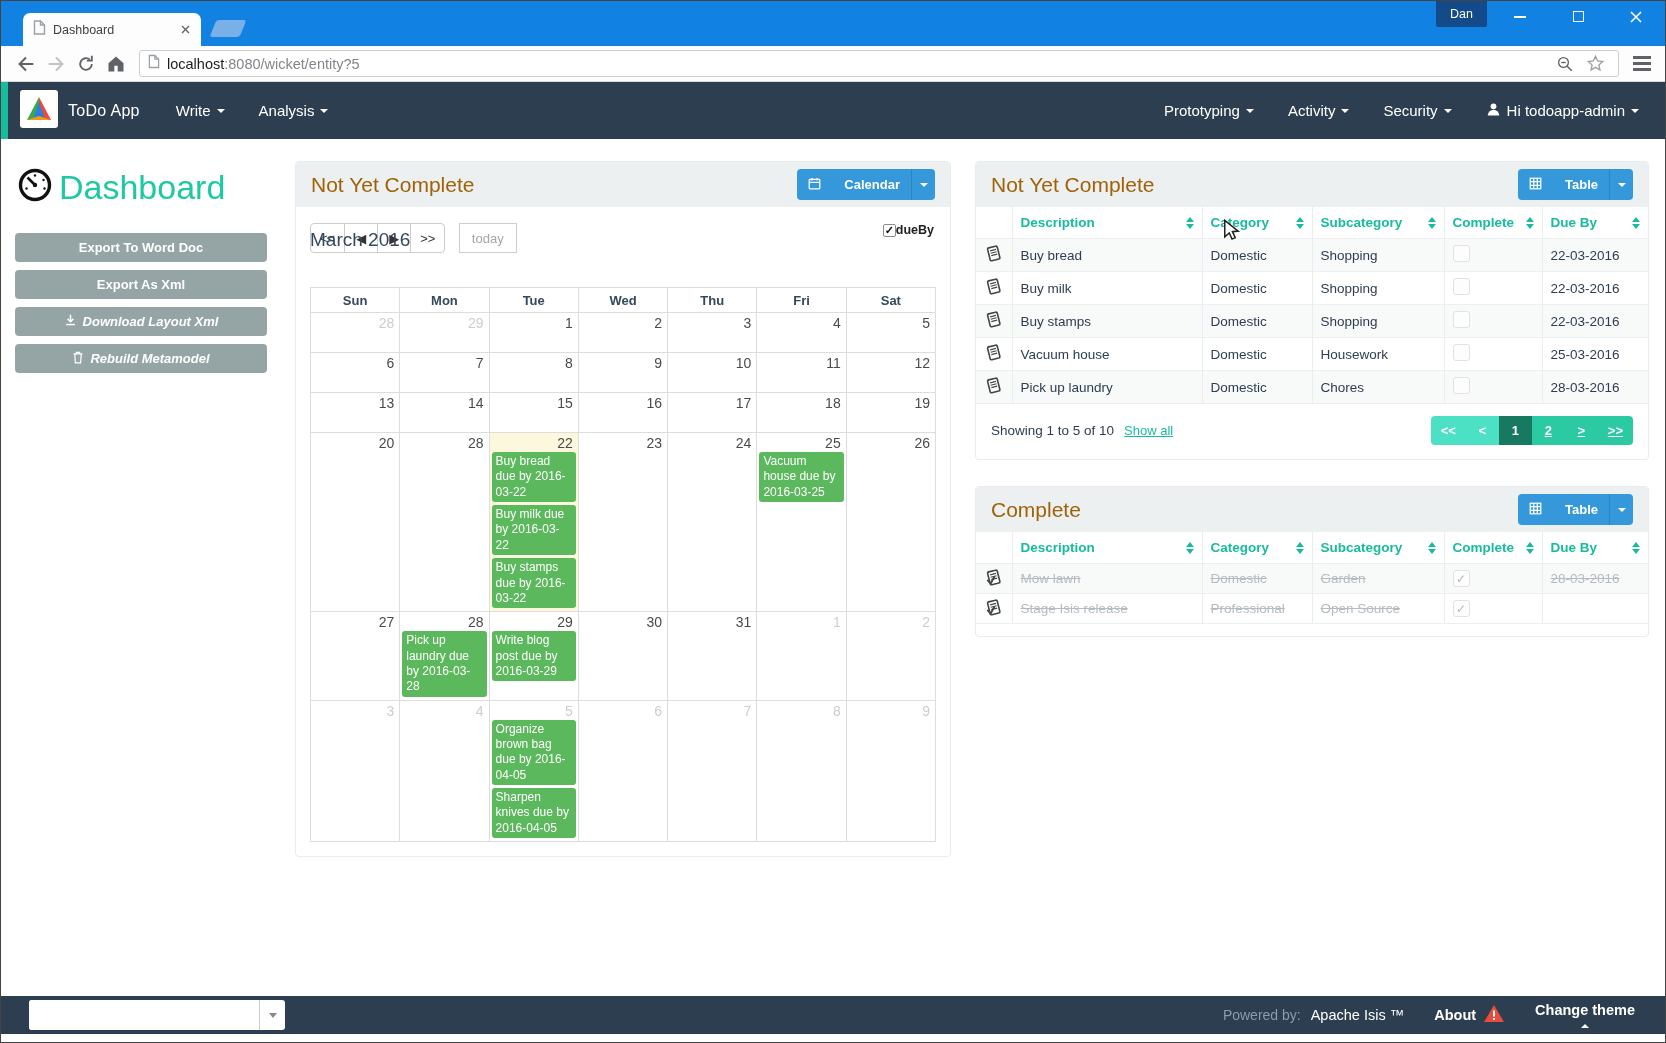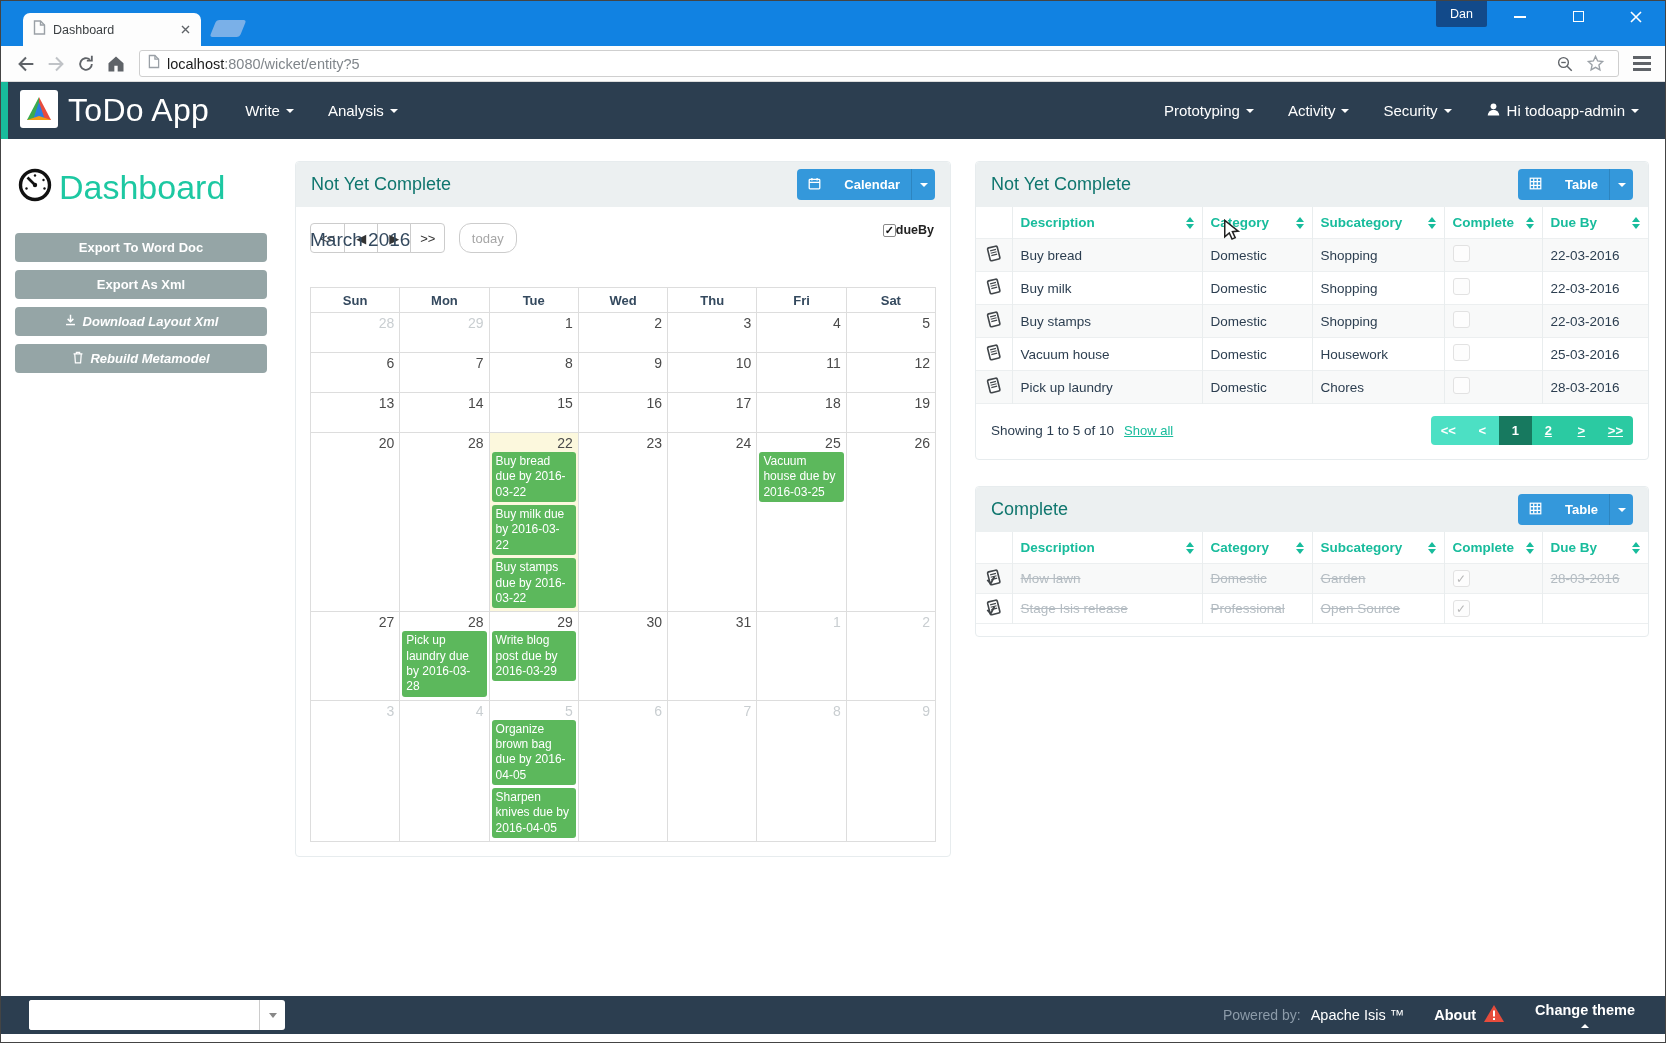--- a/index.html
+++ b/index.html
@@ -25,53 +25,53 @@
   .url-host { font-size:14.5px; color:#1b1b1b; margin-left:7px; }
   .url-rest { font-size:14.5px; color:#80868b; }
   .url-spacer { flex:1; }
   .hamburger { width:26px; height:26px; display:flex; flex-direction:column; justify-content:center; gap:3.5px; align-items:center; }
   .hamburger i { display:block; width:18px; height:2.5px; background:#5f6368; }
 
   
   .navbar { height:57px; background:#2c3e50; display:flex; align-items:center; padding:0 26px 0 0; flex:none; position:relative; }
   .nav-accent { width:7px; align-self:stretch; background:#18bc9c; margin-right:12px; flex:none; }
   .brand { display:flex; align-items:center; gap:10px; }
-  .brand-text { color:#fff; font-size:32px; letter-spacing:.3px; }
+  .brand-text { color:#fff; font-size:16px; letter-spacing:.3px; }
   .nav-menu { display:flex; align-items:center; margin-left:36px; gap:34px; }
   .nav-item { color:#fff; font-size:15px; display:flex; align-items:center; gap:6px; }
   .nav-right { margin-left:auto; display:flex; align-items:center; gap:34px; }
   .caret-dn { width:0; height:0; border-left:4px solid transparent; border-right:4px solid transparent; border-top:4px solid #fff; display:inline-block; }
   .caret-up { width:0; height:0; border-left:4px solid transparent; border-right:4px solid transparent; border-bottom:4px solid #fff; display:inline-block; }
 
   
   .content { flex:1; display:flex; align-items:flex-start; padding-top:22px; background:#fff; overflow:hidden; }
   .leftcol { width:252px; margin-left:14px; flex:none; }
   .calcol  { width:656px; margin-left:28px; flex:none; }
   .rightcol{ flex:1; margin-left:24px; margin-right:16px; }
 
   .page-title-row { display:flex; align-items:center; gap:6px; margin:6px 0 26px 2px; }
   .page-title { font-size:34px; color:#1dc8a2; }
   .action-btn { width:100%; height:29px; background:#95a5a6; border:none; border-radius:4px; color:#fff; font-size:13px; font-weight:bold; margin-bottom:8px; display:flex; align-items:center; justify-content:center; gap:6px; font-family:"Liberation Sans",sans-serif; cursor:default; }
   .action-btn.italic { font-style:italic; }
 
   .panel { border:1px solid #e7ecee; border-radius:4px; background:#fff; }
   .panel-head { background:#ecf0f1; min-height:45px; display:flex; align-items:center; padding:7px 15px; border-radius:4px 4px 0 0; }
-  .panel-title { font-size:18px; color:#0f766e; }
+  .panel-title { font-size:21px; color:#a16207; }
   .split-btn { margin-left:auto; display:inline-flex; background:#3498db; border-radius:4px; overflow:hidden; height:31px; }
   .split-main { display:flex; align-items:center; gap:23px; color:#fff; font-size:13px; font-weight:bold; padding:0 11px; }
   .split-caret { width:24px; display:flex; align-items:center; justify-content:center; border-left:1px solid rgba(0,0,0,.12); }
 
   
   .cal-body { padding:14px; }
   .cal-toolbar { position:relative; height:56px; margin:2px 0 8px; }
   .btn-group { display:inline-flex; }
   .cal-btn { min-width:34px; height:30px; background:#fff; border:1px solid #ccc; color:#333; font-size:13px; display:flex; align-items:center; justify-content:center; margin-left:-1px; padding:0 9px; }
   .btn-group .cal-btn:first-child { border-radius:4px 0 0 4px; margin-left:0; }
   .btn-group .cal-btn:last-child { border-radius:0 4px 4px 0; }
-  .today-btn { display:inline-flex; margin-left:9px; height:30px; padding:0 12px; background:#fff; border:1px solid #ccc; border-radius:12px; color:#a6a6a6; font-size:13px; align-items:center; }
+  .today-btn { display:inline-flex; margin-left:9px; height:30px; padding:0 12px; background:#fff; border:1px solid #ccc; border-radius:0; color:#a6a6a6; font-size:13px; align-items:center; }
   .month-title { position:absolute; left:0; right:0; top:6px; font-size:19px; color:#34495e; }
   .dueby { position:absolute; right:2px; top:0; display:flex; align-items:center; font-size:12.5px; font-weight:bold; color:#222; }
   .cbx { width:13px; height:13px; border:1px solid #8a8a8a; border-radius:2px; background:#fff; display:inline-flex; align-items:center; justify-content:center; font-size:11px; color:#111; line-height:1; }
   .cal-grid { width:100%; border-collapse:collapse; table-layout:fixed; }
   .cal-grid th { border:1px solid #ddd; font-size:13px; font-weight:600; color:#34495e; height:25px; }
   .cal-grid td { border:1px solid #ddd; vertical-align:top; }
   .day-num { text-align:right; padding:2px 5px 1px; font-size:14px; color:#4a4a4a; }
   td.out .day-num { color:#c9ced1; }
   td.today { background:#fcf8dd; }
   .cal-event { background:#5cb85c; border-radius:3px; color:#fff; font-size:12px; line-height:1.28; padding:2px 4px; margin:0 2px 3px; overflow-wrap:break-word; }

